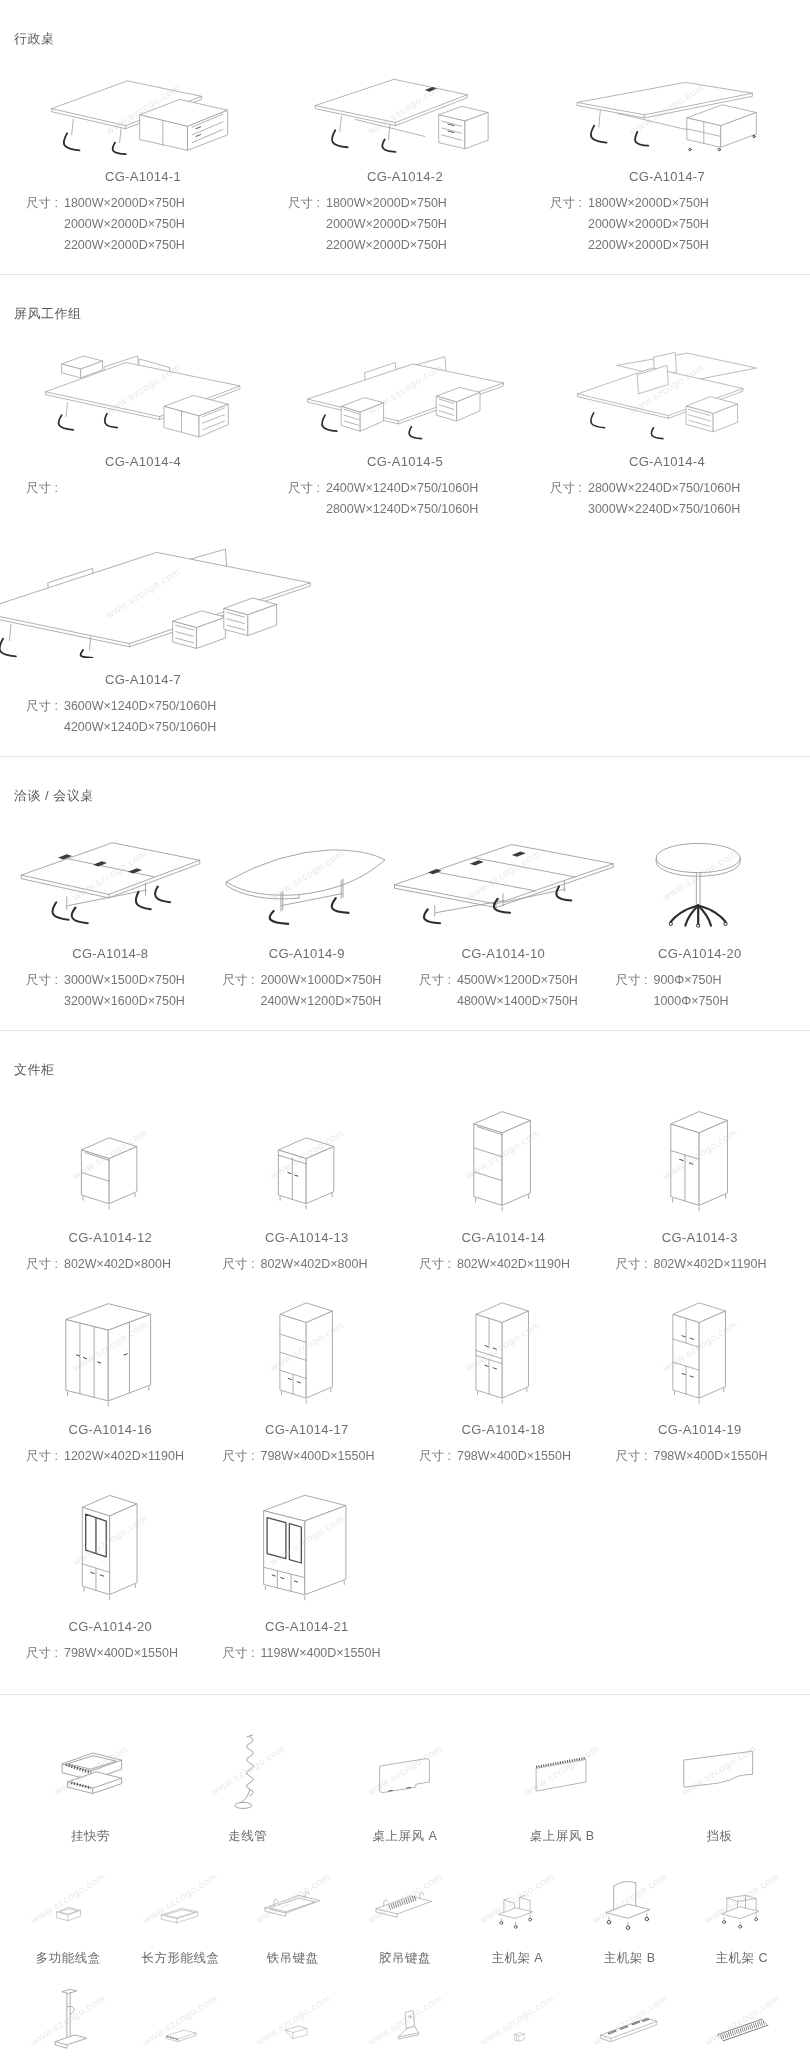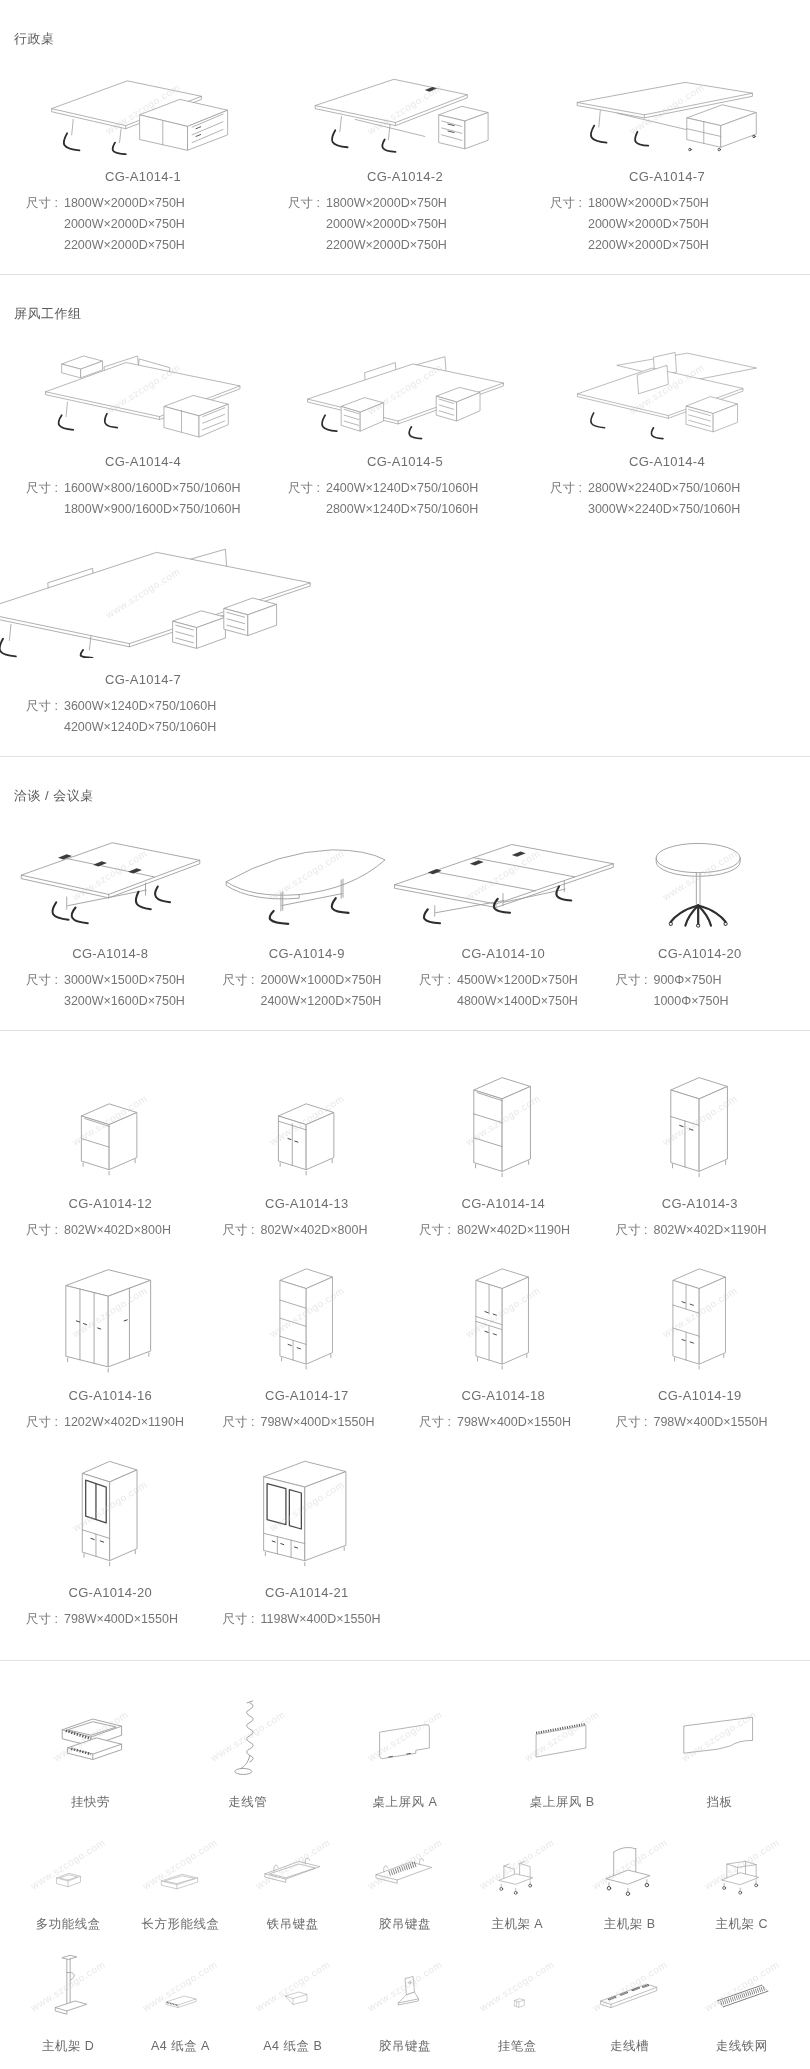--- a/index.html
+++ b/index.html
@@ -492,24 +492,20 @@
   <div class="item">
     <div class="pic-box" style="height: 95px;">
       <span class="wm">www.szcogo.com</span>
       <svg class="pic" aria-hidden="true" height="95" width="205" viewBox="0 0 280 130">
                 <use href="#sym-ws-2"></use>
               </svg>
     </div>
     <div class="code">CG-A1014-4</div>
     <div class="dims">
       <span class="dims-prefix">尺寸 :</span>
-      <div class="dims-values">
-                <div class="dim">1600W×800/1600D×750/1060H</div>
-                <div class="dim">1800W×900/1600D×750/1060H</div>
-              </div>
     </div>
 
   </div>
 
   <div class="item">
     <div class="pic-box" style="height: 95px;">
       <span class="wm">www.szcogo.com</span>
       <svg class="pic" aria-hidden="true" height="95" width="205" viewBox="0 0 280 130">
                 <use href="#sym-ws-4row"></use>
               </svg>
@@ -639,20 +635,21 @@
                 <div class="dim">1000Φ×750H</div>
               </div>
     </div>
 
   </div>
 </div>
 </div>
   </section>
 
   <section class="section">
+    <h2 class="title">文件柜</h2>
     <div class="rows">
   <div class="grid" style="grid-template-columns: repeat(4, 1fr);">
   <div class="item">
     <div class="pic-box" style="height: 115px;">
       <span class="wm">www.szcogo.com</span>
       <svg class="pic" aria-hidden="true" height="87" width="78" viewBox="0 0 90 100">
                 <use href="#sym-cab-12"></use>
               </svg>
     </div>
     <div class="code">CG-A1014-12</div>

